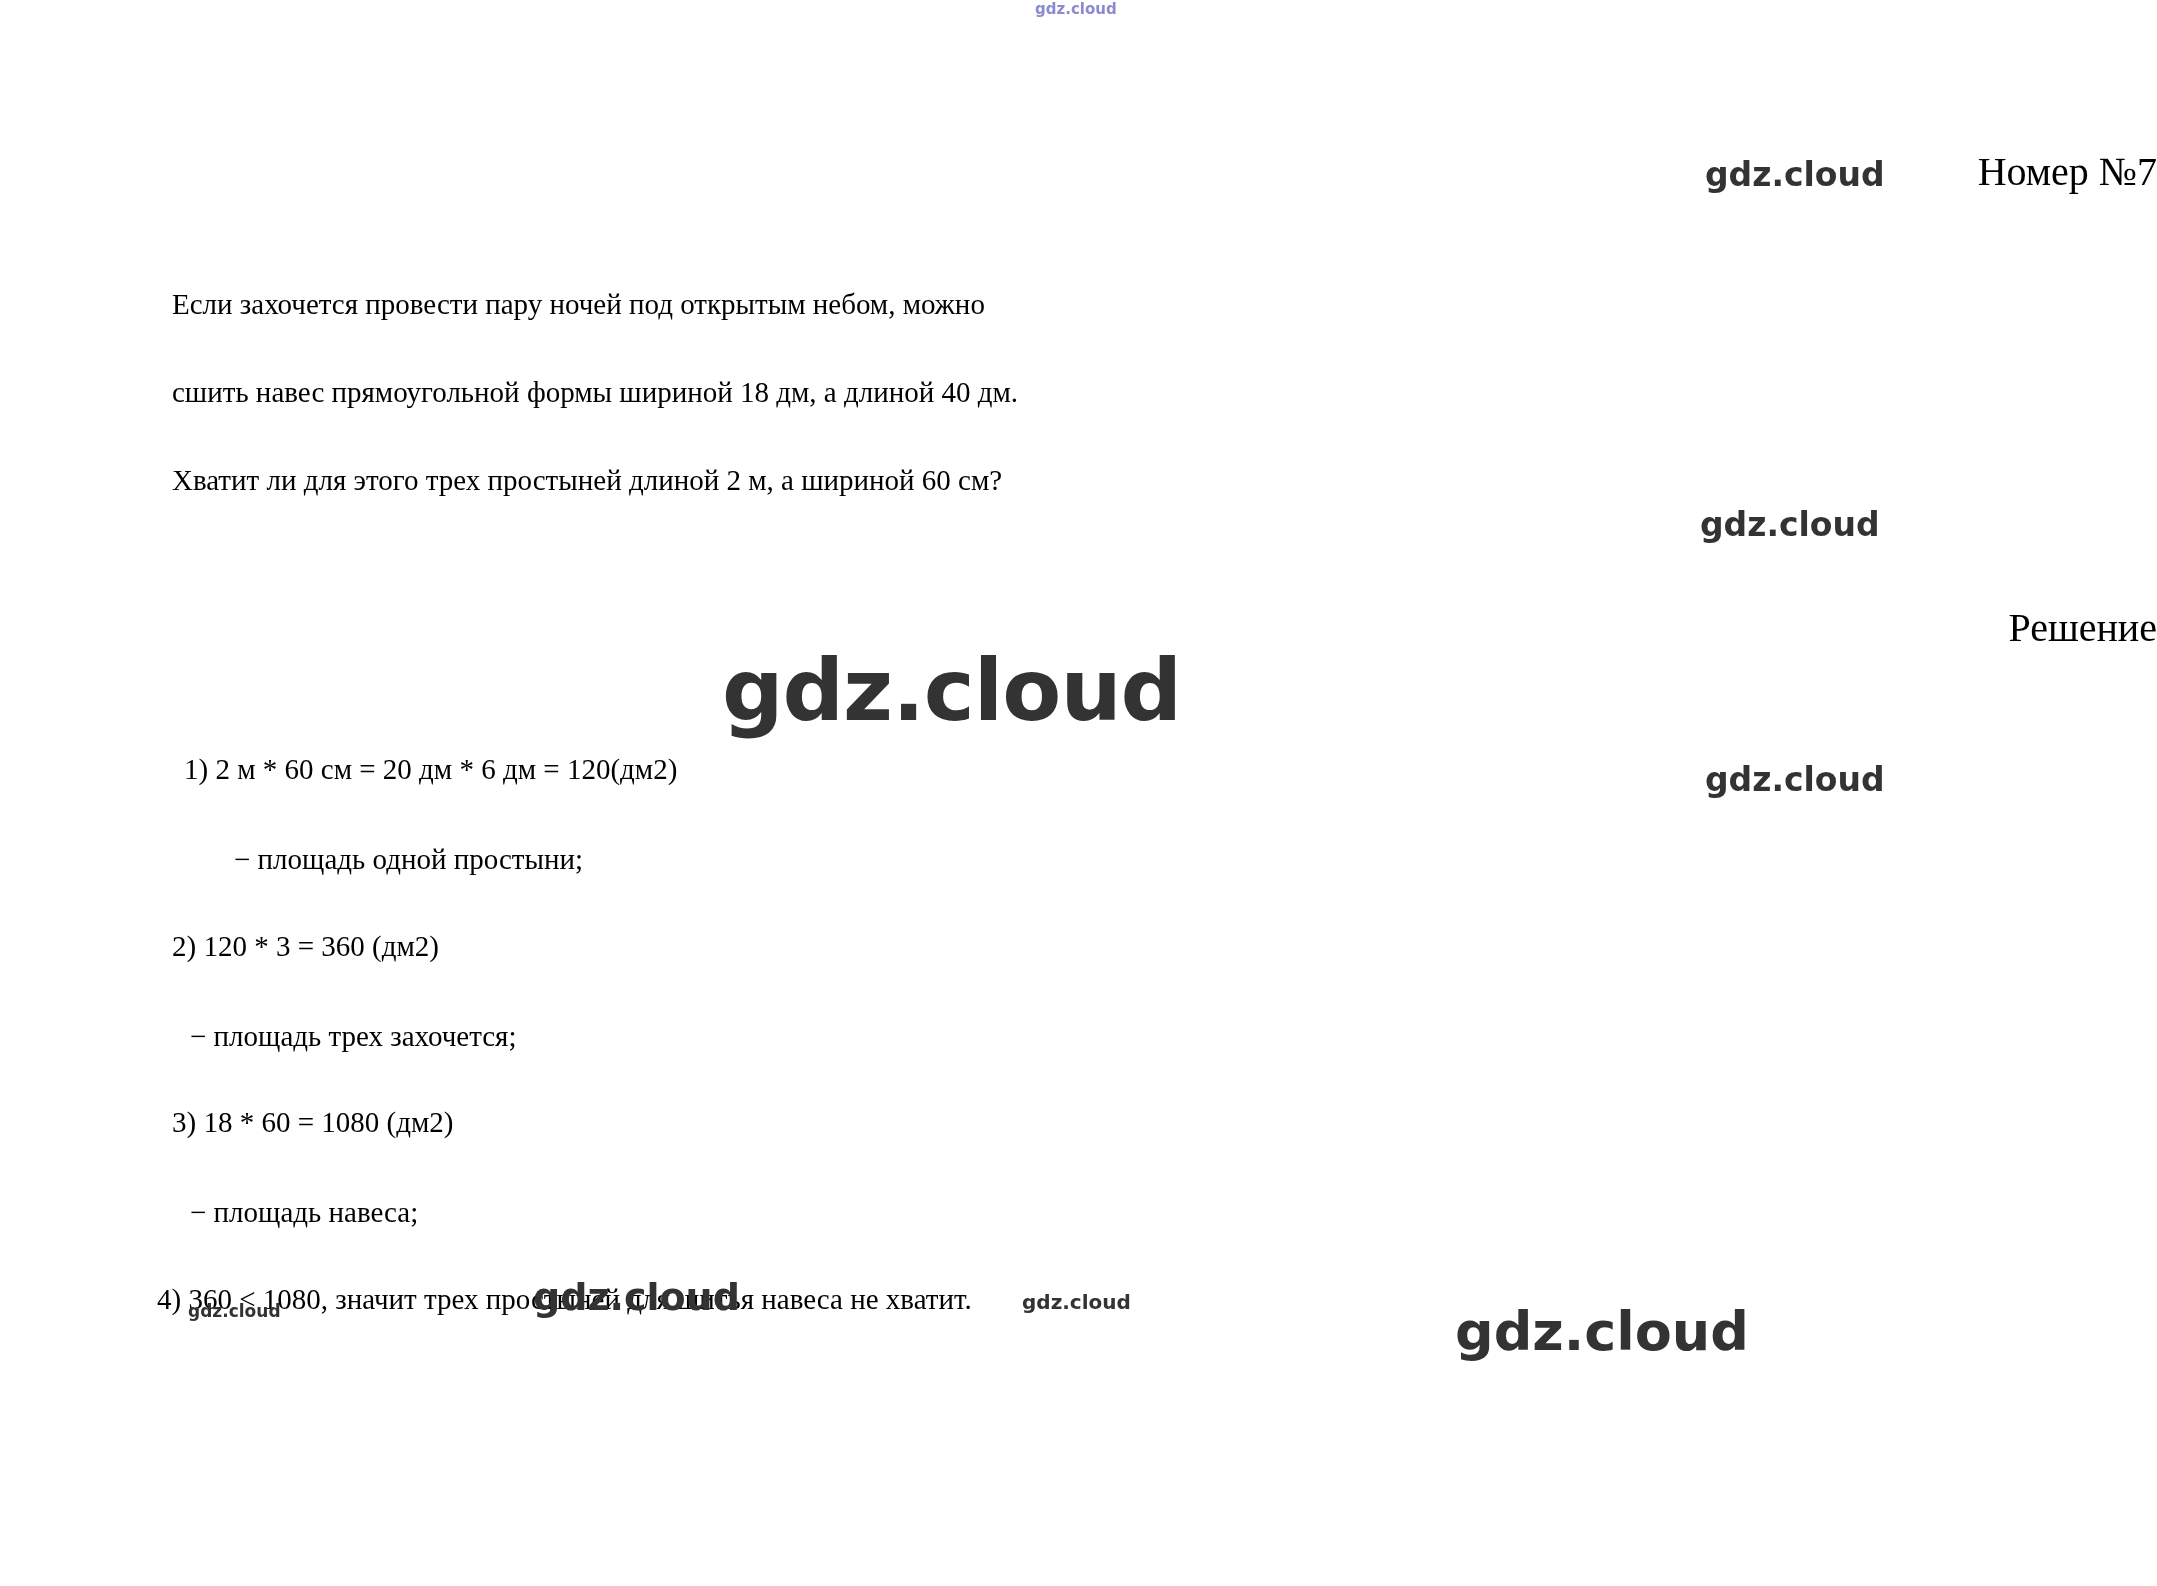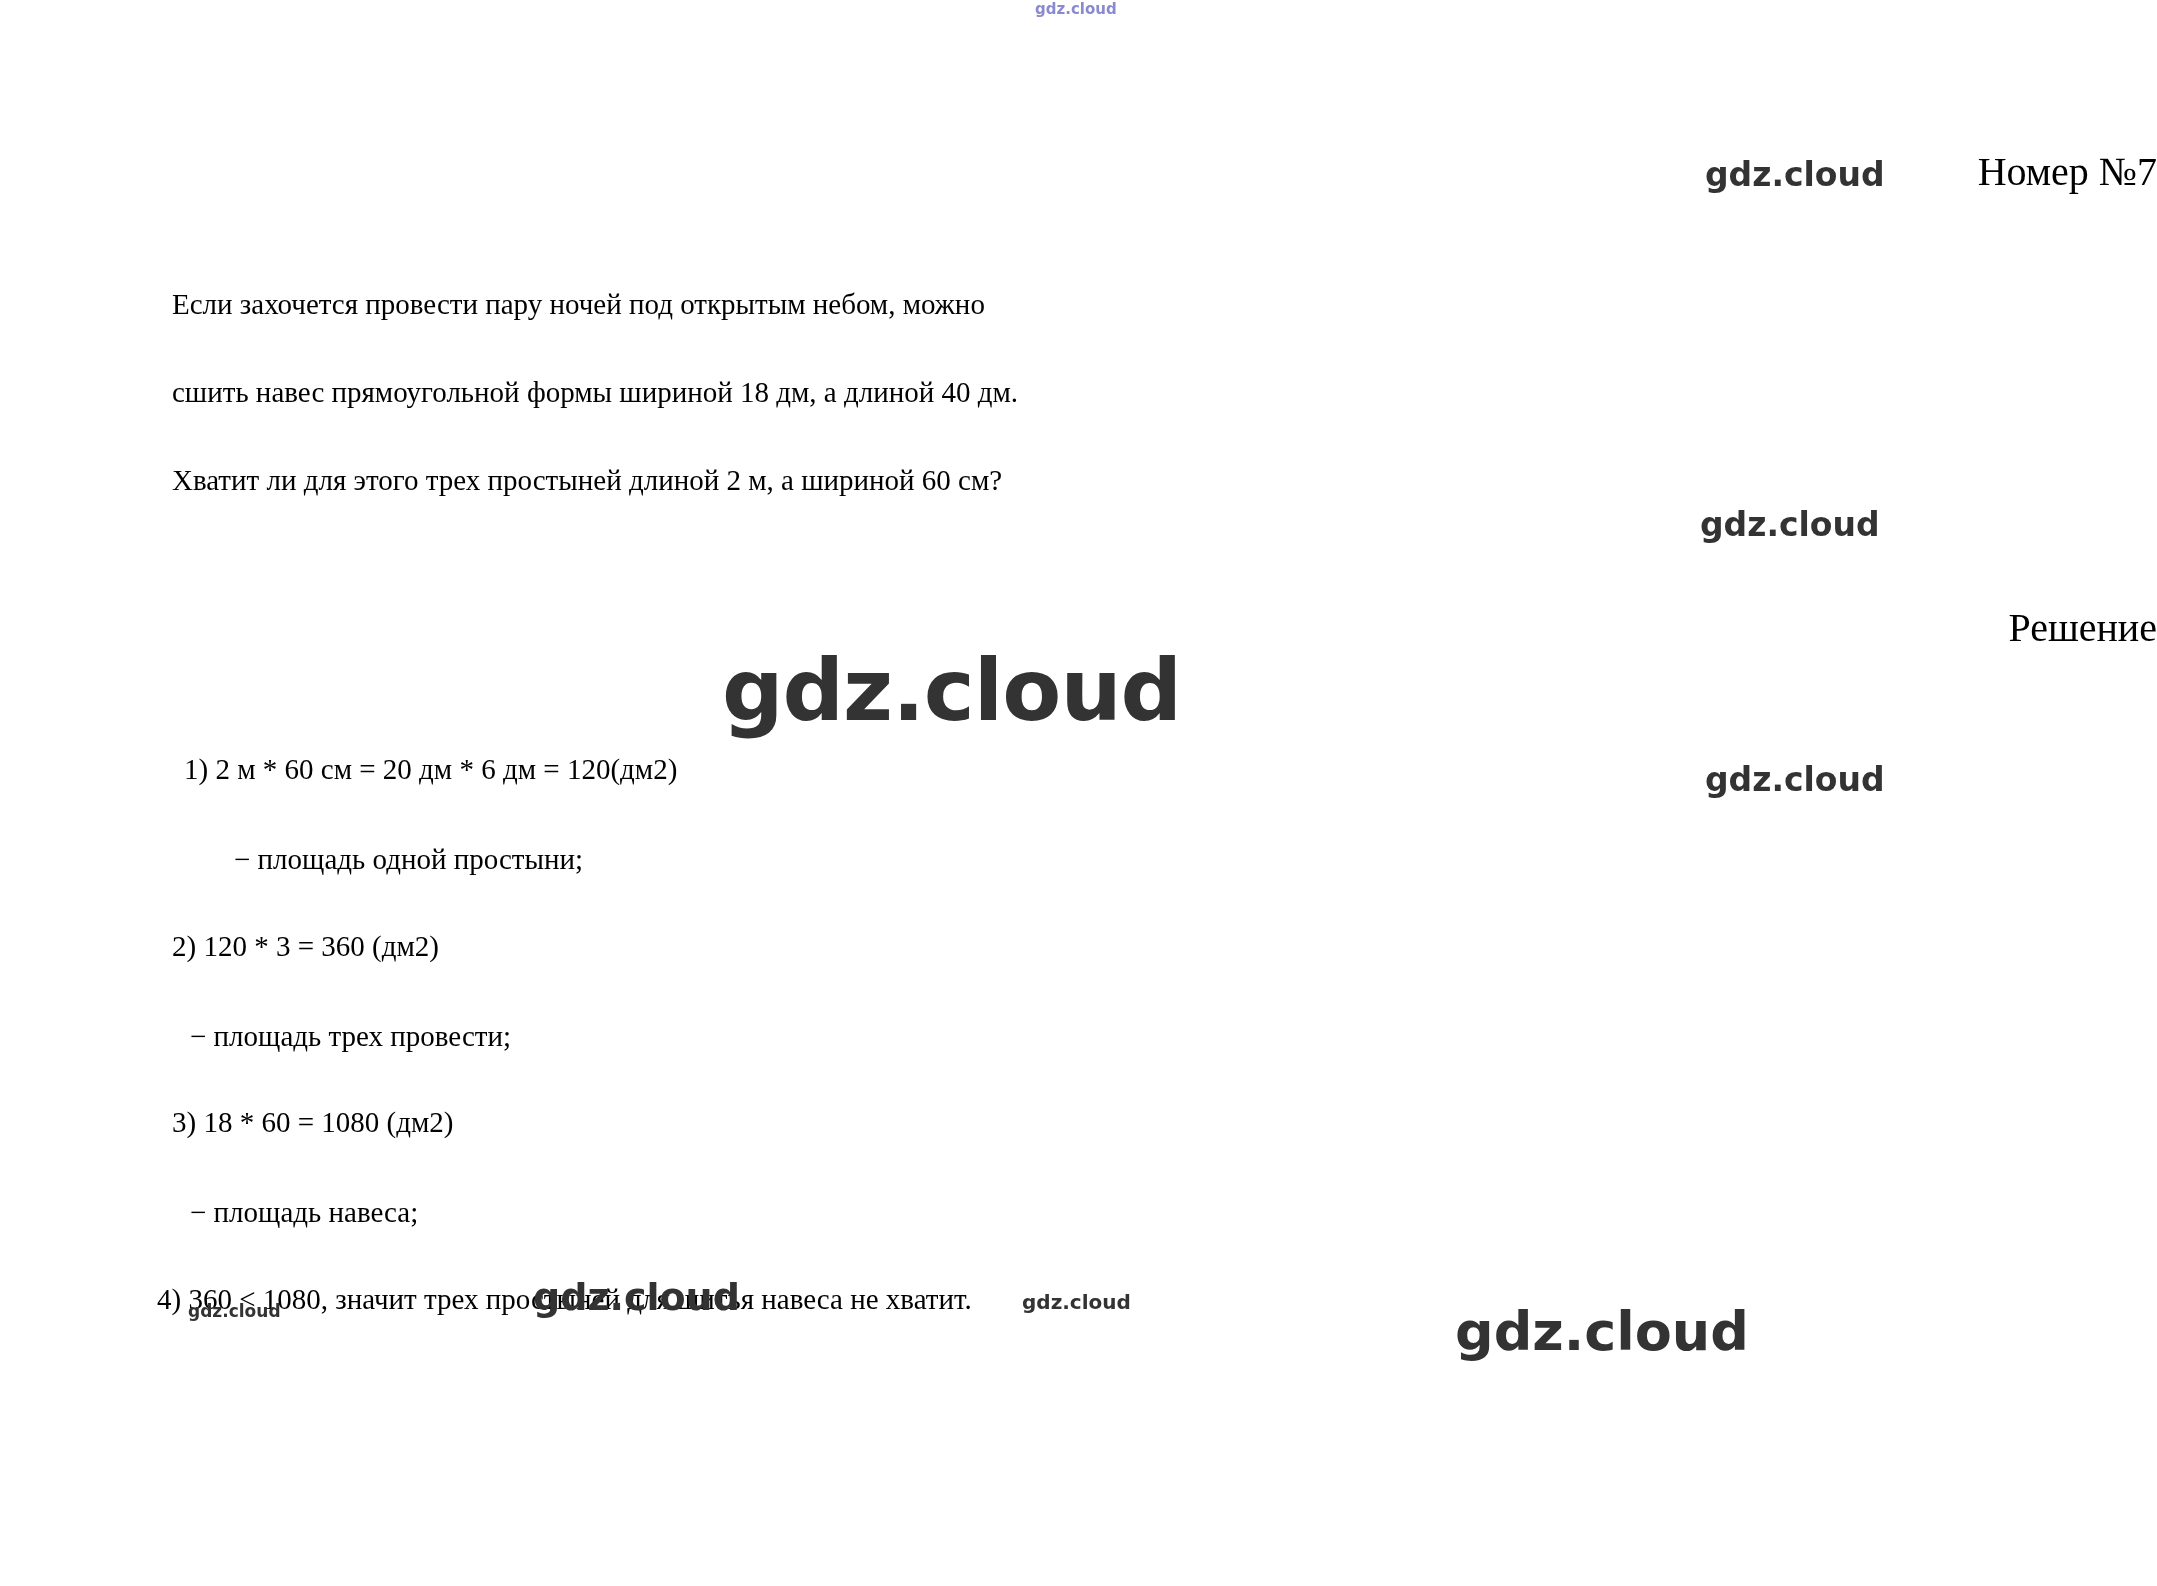--- a/index.html
+++ b/index.html
@@ -123,21 +123,21 @@
   <div class="solution">
     <span class="solution-inner">Решение</span>
   </div>
 
   <div class="wm wm-3">gdz.cloud</div>
 
   <div class="line s1">1) 2 м * 60 см = 20 дм * 6 дм = 120(дм2)</div>
   <div class="wm wm-4">gdz.cloud</div>
   <div class="line s1b">− площадь одной простыни;</div>
   <div class="line s2">2) 120 * 3 = 360 (дм2)</div>
-  <div class="line s2b">− площадь трех провести;</div>
+  <div class="line s2b">− площадь трех захочется;</div>
   <div class="line s3">3) 18 * 60 = 1080 (дм2)</div>
   <div class="line s3b">− площадь навеса;</div>
   <div class="line s4">4) 360 &lt; 1080, значит трех простыней для шитья навеса не хватит.</div>
 
   <div class="wm wm-5">gdz.cloud</div>
   <div class="wm wm-6">gdz.cloud</div>
   <div class="wm wm-7">gdz.cloud</div>
   <div class="wm wm-8">gdz.cloud</div>
 
 

